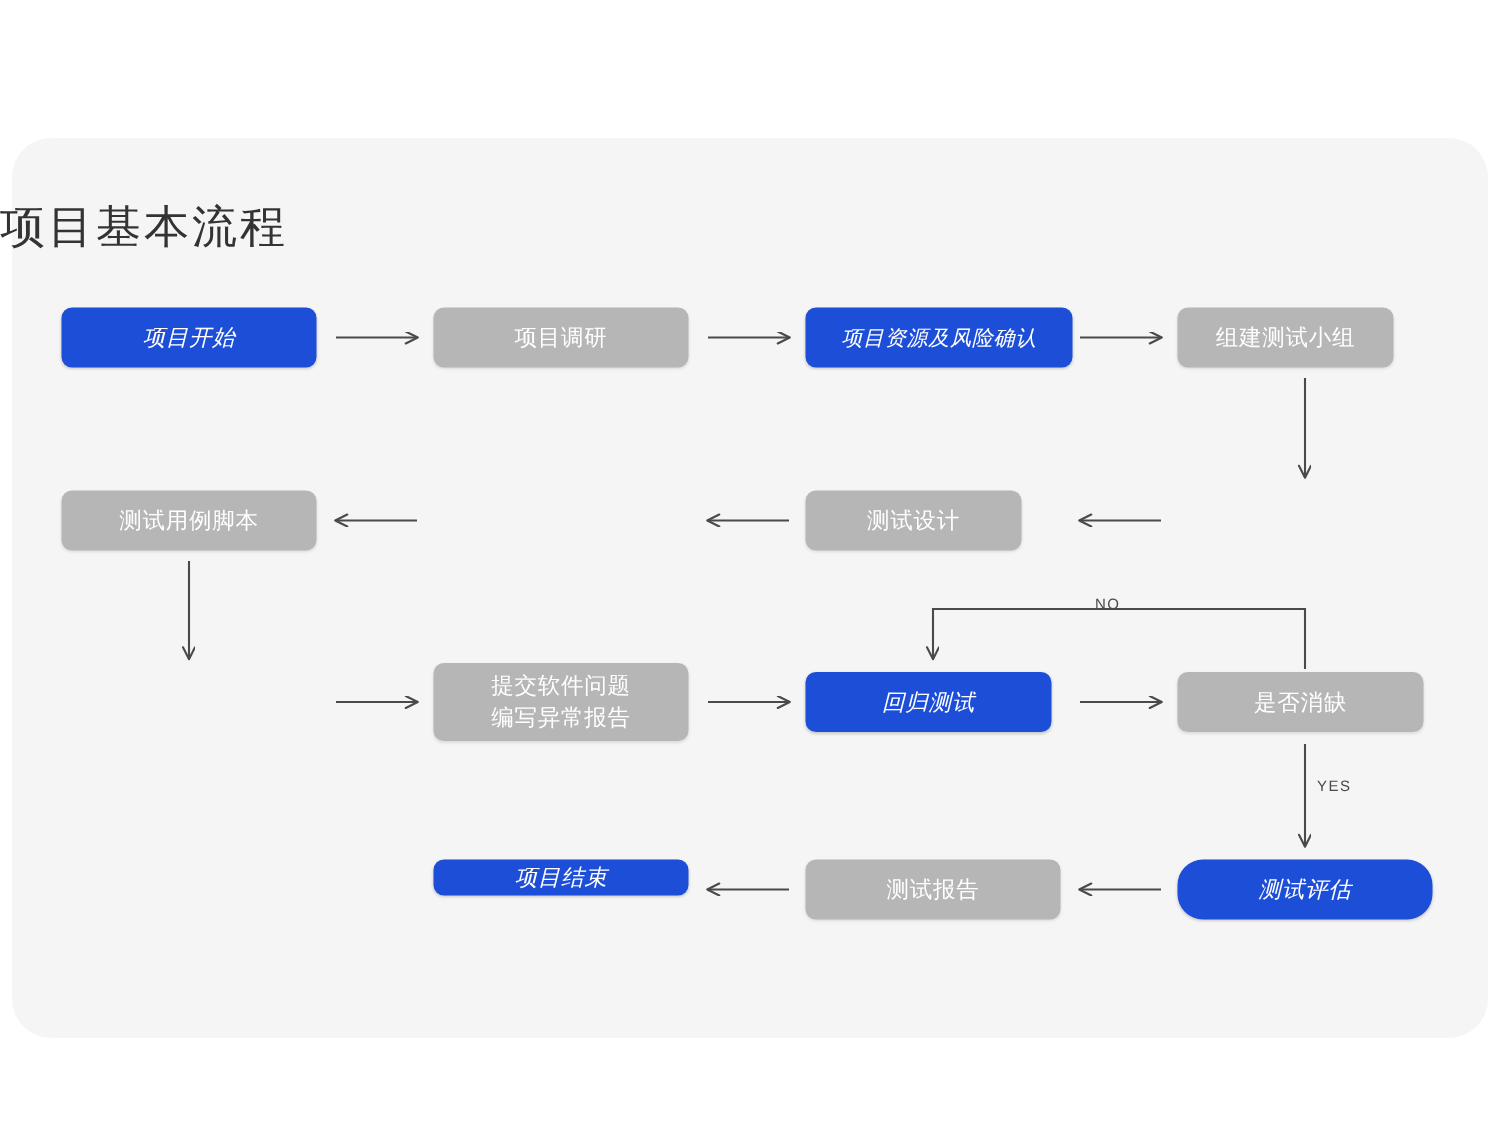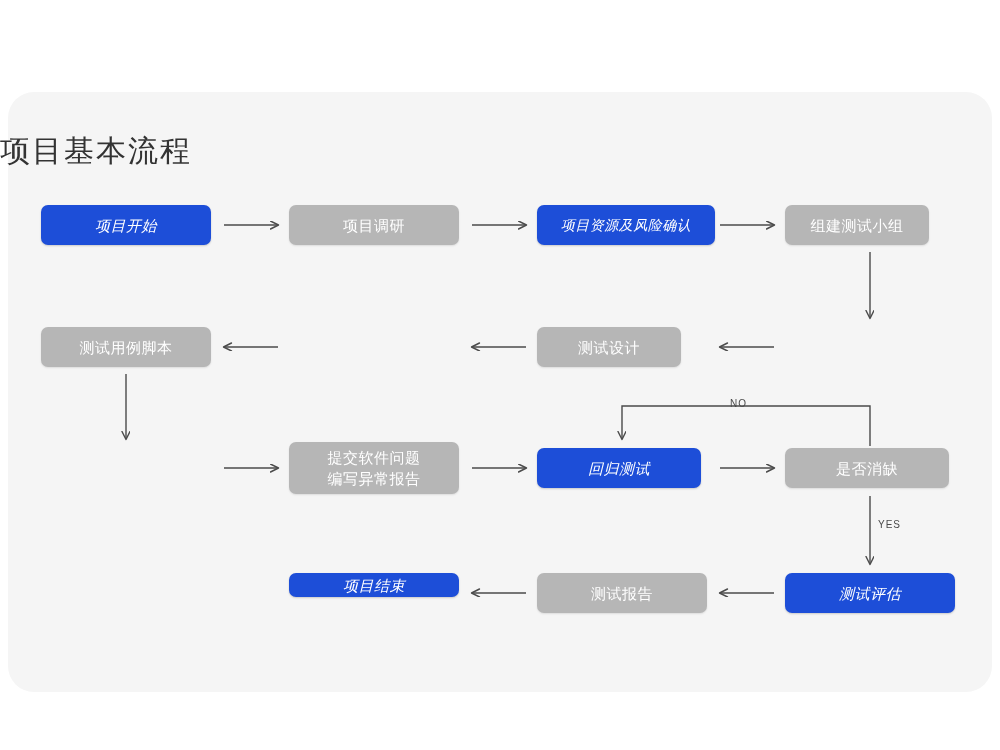--- a/index.html
+++ b/index.html
@@ -142,15 +142,15 @@
   <div class="node gray" style="left:41px;  top:327px; width:170px; height:40px;">测试用例脚本</div>
   <div class="node gray" style="left:537px; top:327px; width:144px; height:40px;">测试设计</div>
 
   <div class="node gray" style="left:289px; top:442px; width:170px; height:52px;">提交软件问题
 编写异常报告</div>
   <div class="node purple" style="left:537px; top:448px; width:164px; height:40px;">回归测试</div>
   <div class="node gray" style="left:773px; top:448px; width:164px; height:40px;margin-left:12px;">是否消缺</div>
 
   <div class="node purple" style="left:289px; top:573px; width:170px; height:24px;">项目结束</div>
   <div class="node gray" style="left:537px; top:573px; width:170px; height:40px;">测试报告</div>
-  <div class="node purple" style="left:785px; top:573px; width:170px; height:40px;">测试评估</div>
+  <div class="node purple" style="left:785px; top:573px; width:170px; height:40px;border-radius:17px;">测试评估</div>
 
 </div>
 
 </body></html>

